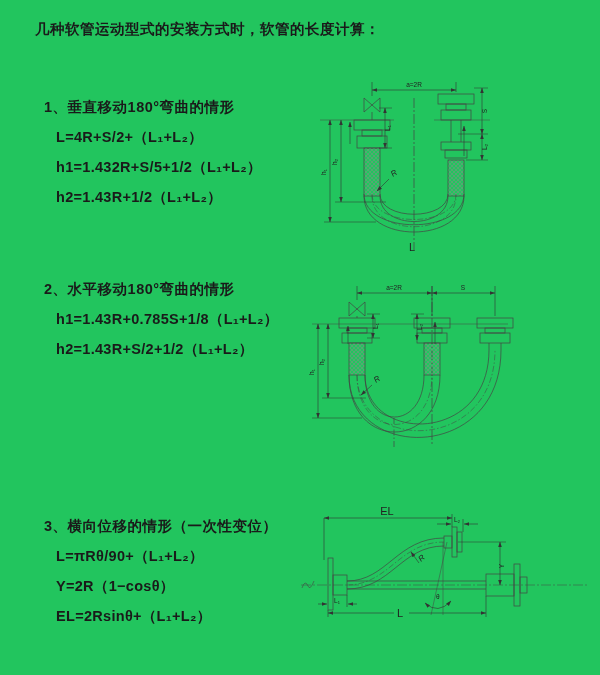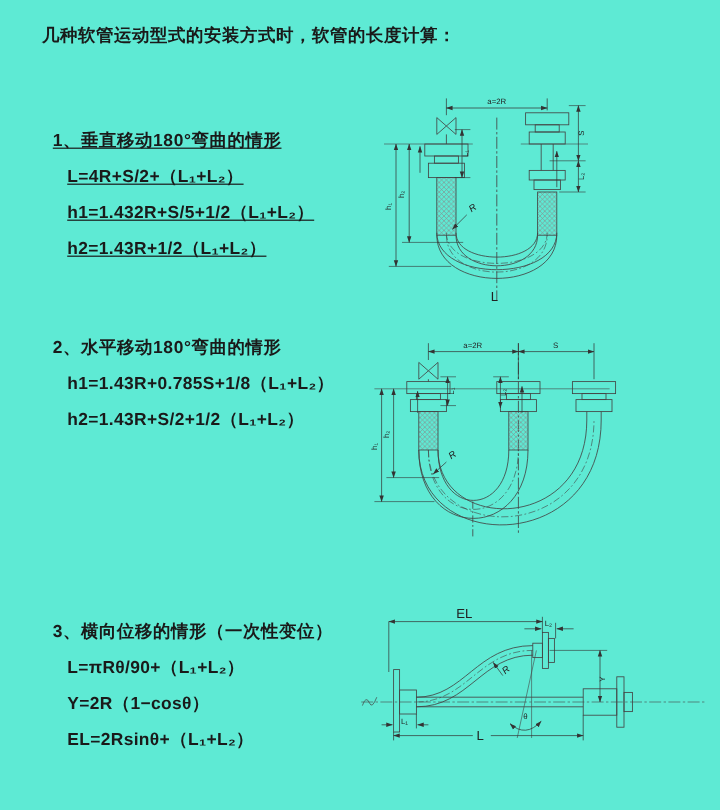--- a/index.html
+++ b/index.html
@@ -1,20 +1,20 @@
 <!DOCTYPE html>
 <html><head>
 <meta charset="utf-8">
 <style>
   html,body{margin:0;padding:0;background:#fff;}
-  .page{position:relative;width:600px;height:675px;background:#5eead4;overflow:hidden;
+  .page{position:relative;width:600px;height:675px;background:#22c55e;overflow:hidden;
         font-family:"Liberation Sans","DejaVu Sans",sans-serif;color:#1a1a1a;}
   .doc-title{position:absolute;left:35px;top:20px;font-size:14.5px;font-weight:bold;letter-spacing:.5px;}
   .section{position:absolute;left:44px;}
-  .sec1{top:108px;text-decoration:underline;} .sec2{top:280px;} .sec3{top:517px;}
+  .sec1{top:98px;} .sec2{top:280px;} .sec3{top:517px;}
   .heading{font-size:14.5px;font-weight:bold;letter-spacing:.5px;white-space:nowrap;}
   .formula{margin-left:12px;margin-top:11px;font-size:14.5px;font-weight:bold;letter-spacing:.3px;white-space:nowrap;}
   .diag{position:absolute;}
   .d1{left:306px;top:68px;} .d2{left:302px;top:280px;} .d3{left:297px;top:496px;}
   svg{display:block;}
   svg text{font-family:"Liberation Sans","DejaVu Sans",sans-serif;fill:#222;}
   .dim-label{font-size:6.5px;}
   .big-label{font-size:11px;}
   .r-label{font-size:8px;font-style:italic;}
 </style>

